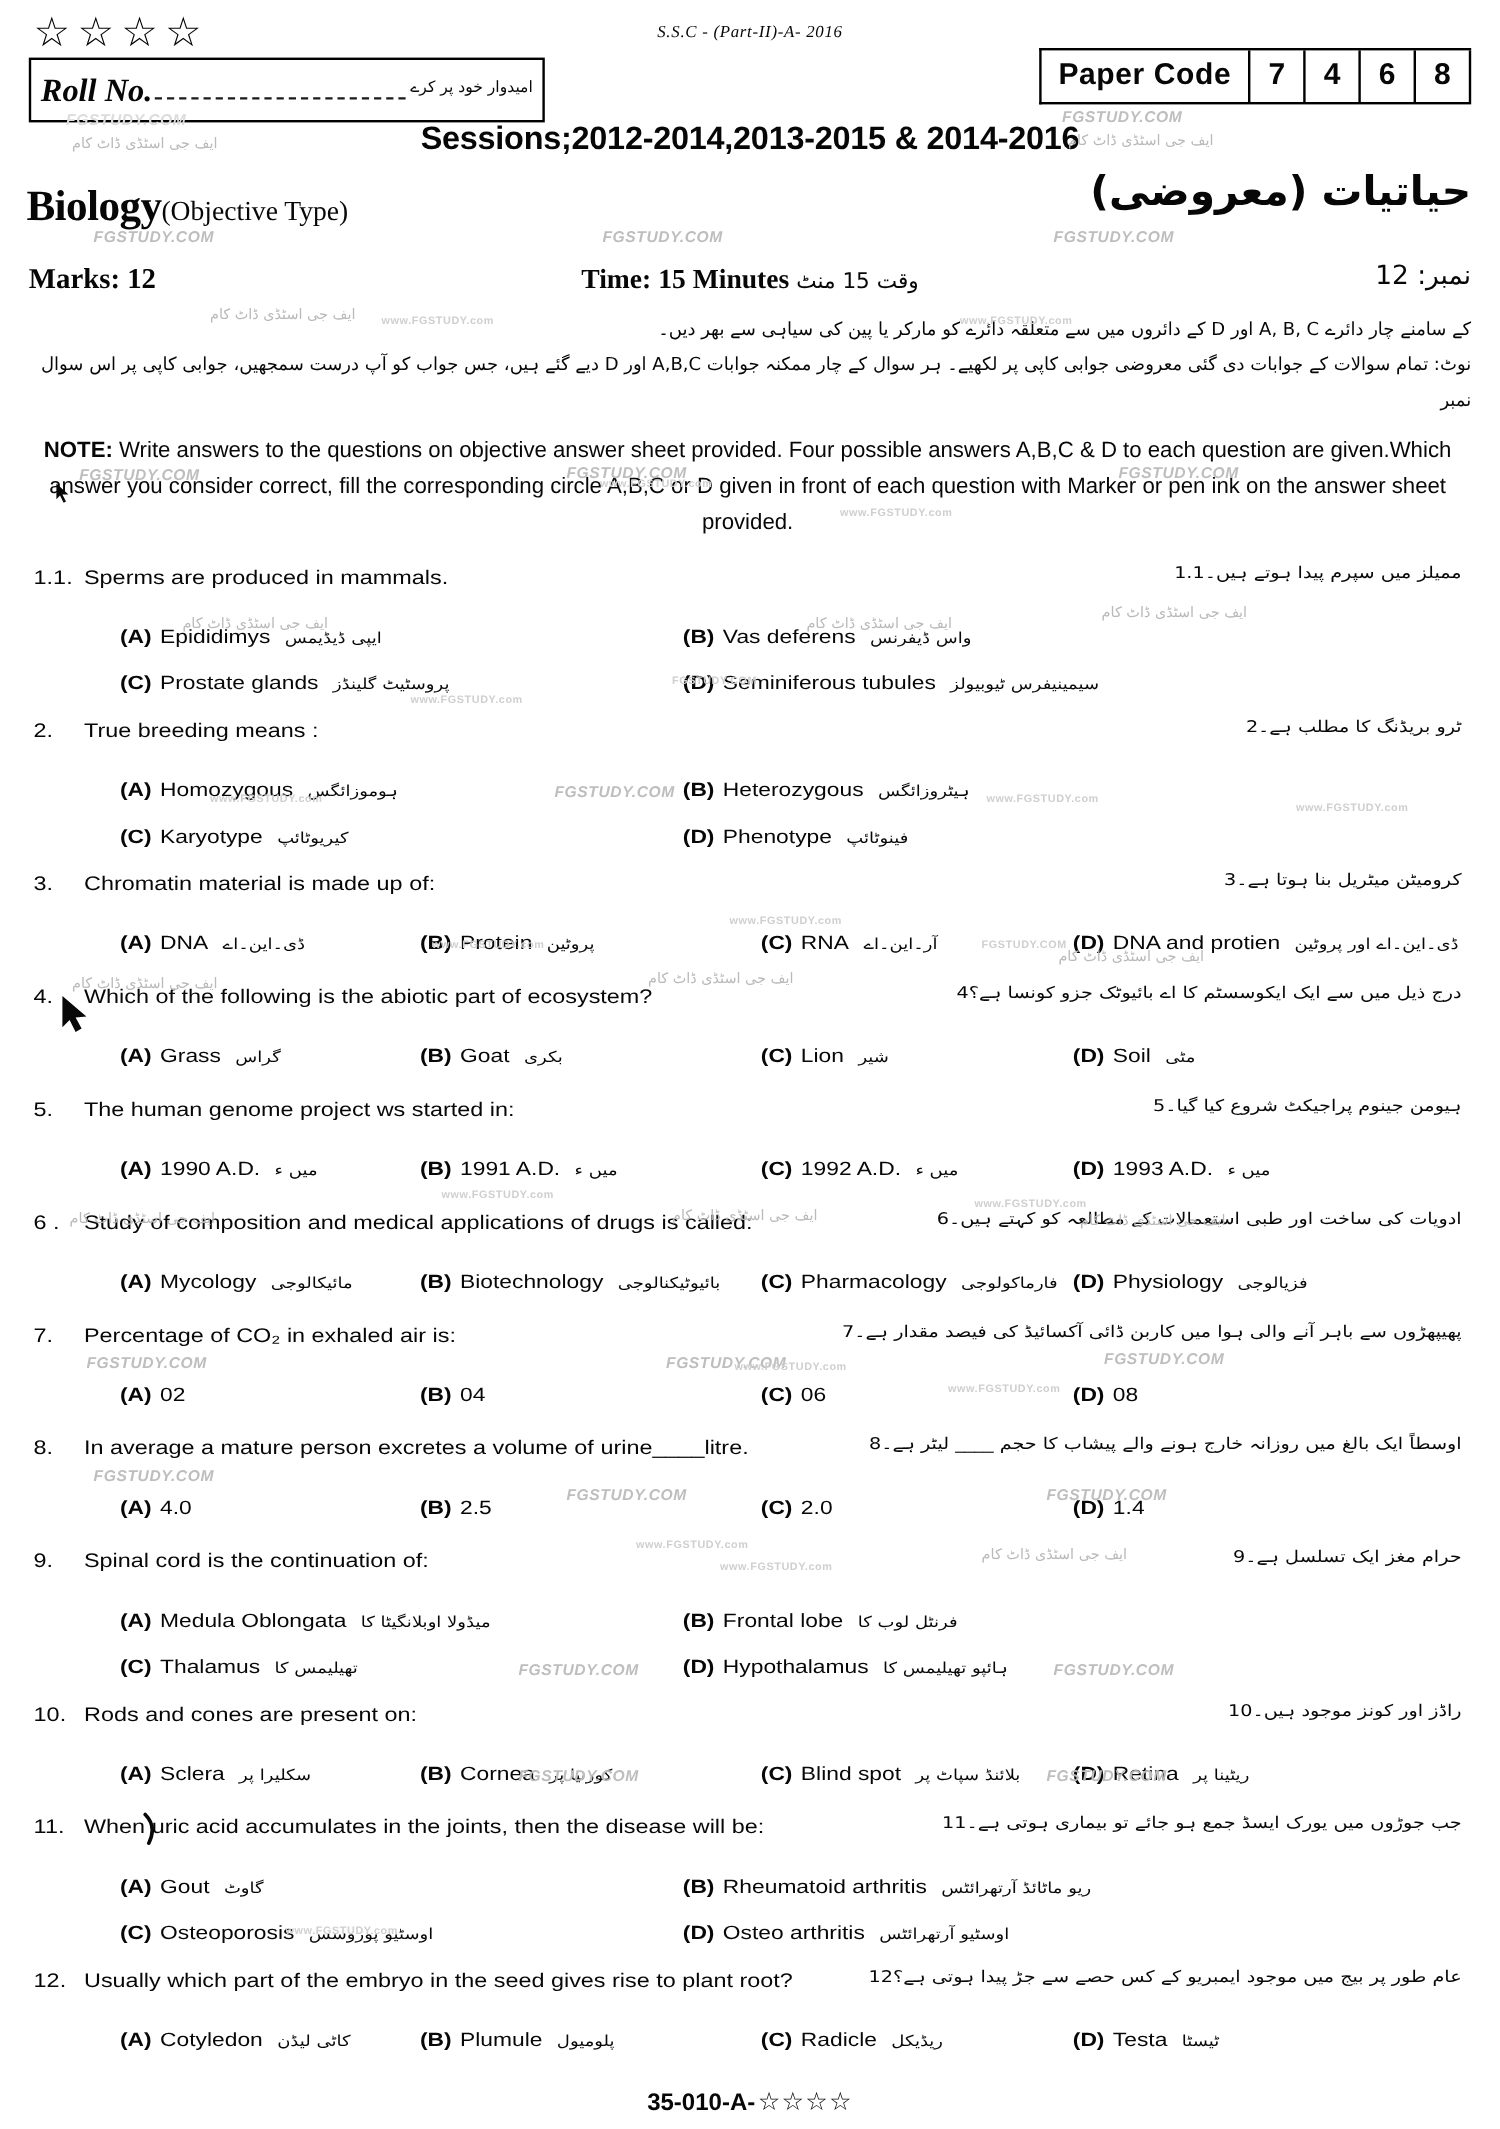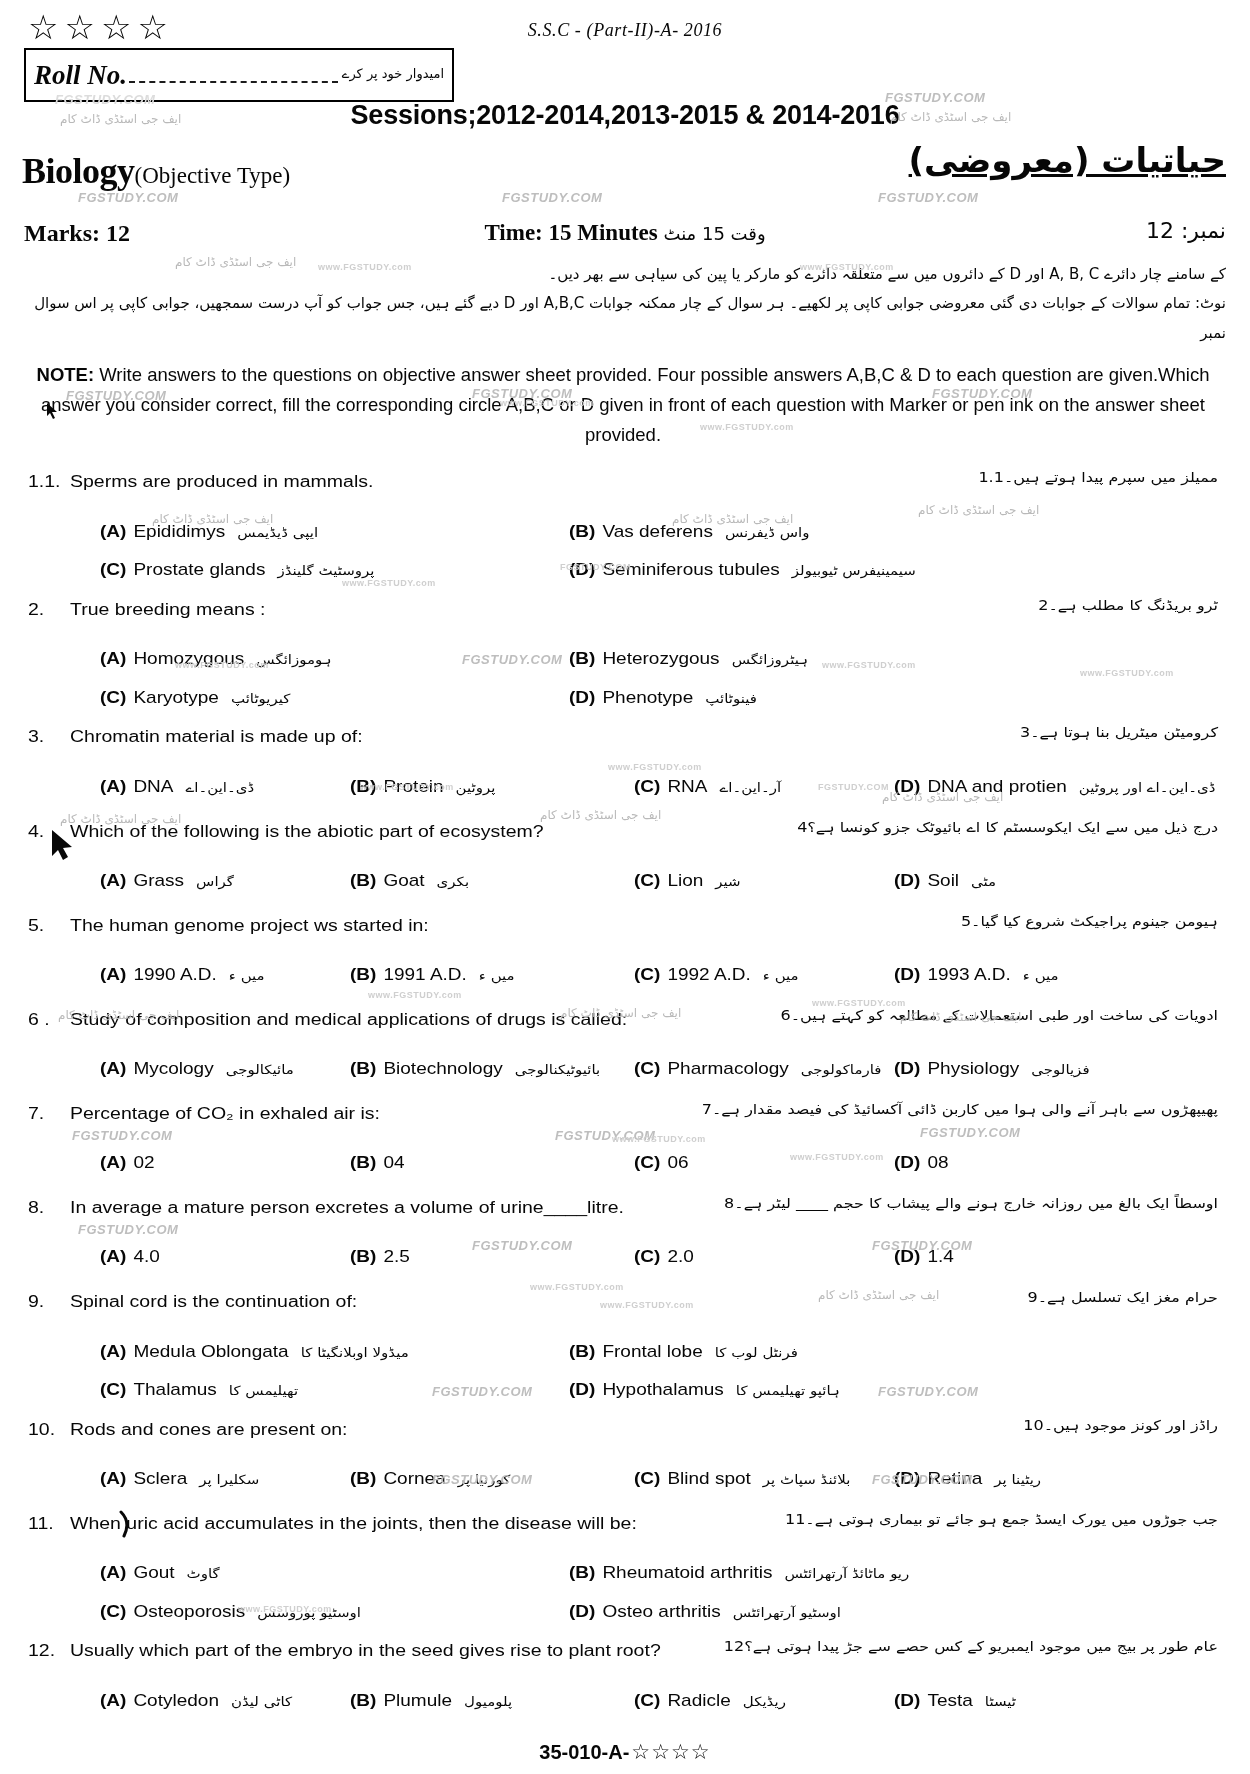--- a/index.html
+++ b/index.html
@@ -58,21 +58,21 @@
   }
   .rollbox .dots { flex: 1; border-bottom: 2px dashed #222; margin: 10px 4px 8px 2px; height: 14px; }
   .rollbox .roll-urdu {
     font-family: "DejaVu Sans", sans-serif; direction: rtl;
     font-size: 13px; white-space: nowrap; padding-bottom: 4px;
   }
 
   .ssc-line {
     position: absolute; left: 0; right: 0; top: 12px; text-align: center;
     font-family: "Liberation Serif", serif;
-    font-style: italic; font-size: 18px; letter-spacing: .6px;
+    font-style: italic; font-size: 14px; letter-spacing: .6px;
   }
 
   .papercode {
     position: absolute; right: 10px; top: 32px;
     display: flex; border: 2px solid #000; border-right: none;
   }
   .papercode .pc-label {
     padding: 6px 14px 8px 14px;
     font-size: 25px; font-weight: bold; letter-spacing: .5px;
     border-right: 2px solid #000;
@@ -110,21 +110,21 @@
     position: absolute; left: 0; right: 0; top: 10px; text-align: center;
     font-size: 25px; font-weight: bold;
     font-family: "Liberation Sans", sans-serif;
   }
   .title-center .urdu-grp {
     font-family: "DejaVu Sans", sans-serif; direction: rtl; font-size: 22px;
   }
   .title-right {
     position: absolute; right: 10px; top: -8px; text-align: right;
     font-family: "DejaVu Sans", sans-serif; direction: rtl;
-    font-size: 34px; font-weight: bold; white-space: nowrap; text-decoration: underline;
+    font-size: 34px; font-weight: bold; white-space: nowrap;
   }
 
   
   .mt-row { position: relative; height: 38px; margin-top: 6px; }
   .marks {
     position: absolute; left: 10px; top: 0;
     font-family: "Liberation Serif", serif; font-size: 24px; font-weight: bold;
   }
   .time {
     position: absolute; left: 0; right: 0; top: 0; text-align: center;
@@ -234,20 +234,27 @@
     <div class="stars-top">☆☆☆☆</div>
 
     <div class="rollbox">
       <span class="rolllabel">Roll No.</span>
       <span class="dots"></span>
       <span class="roll-urdu">امیدوار خود پر کرے</span>
     </div>
 
     <div class="ssc-line">S.S.C - (Part-II)-A- 2016</div>
 
+    <div class="papercode">
+      <div class="pc-label">Paper Code</div>
+      <div class="pc-digit">7</div>
+      <div class="pc-digit">4</div>
+      <div class="pc-digit">6</div>
+      <div class="pc-digit">8</div>
+    </div>
 
     <div class="sessions">Sessions;2012-2014,2013-2015 &amp; 2014-2016</div>
   </div>
 
   <div class="title-row">
     <div class="title-left">
       <span class="big">Biology</span><span class="sub">(Objective Type)</span>
     </div>
     <div class="title-right">حیاتیات  (معروضی)</div>
   </div>

